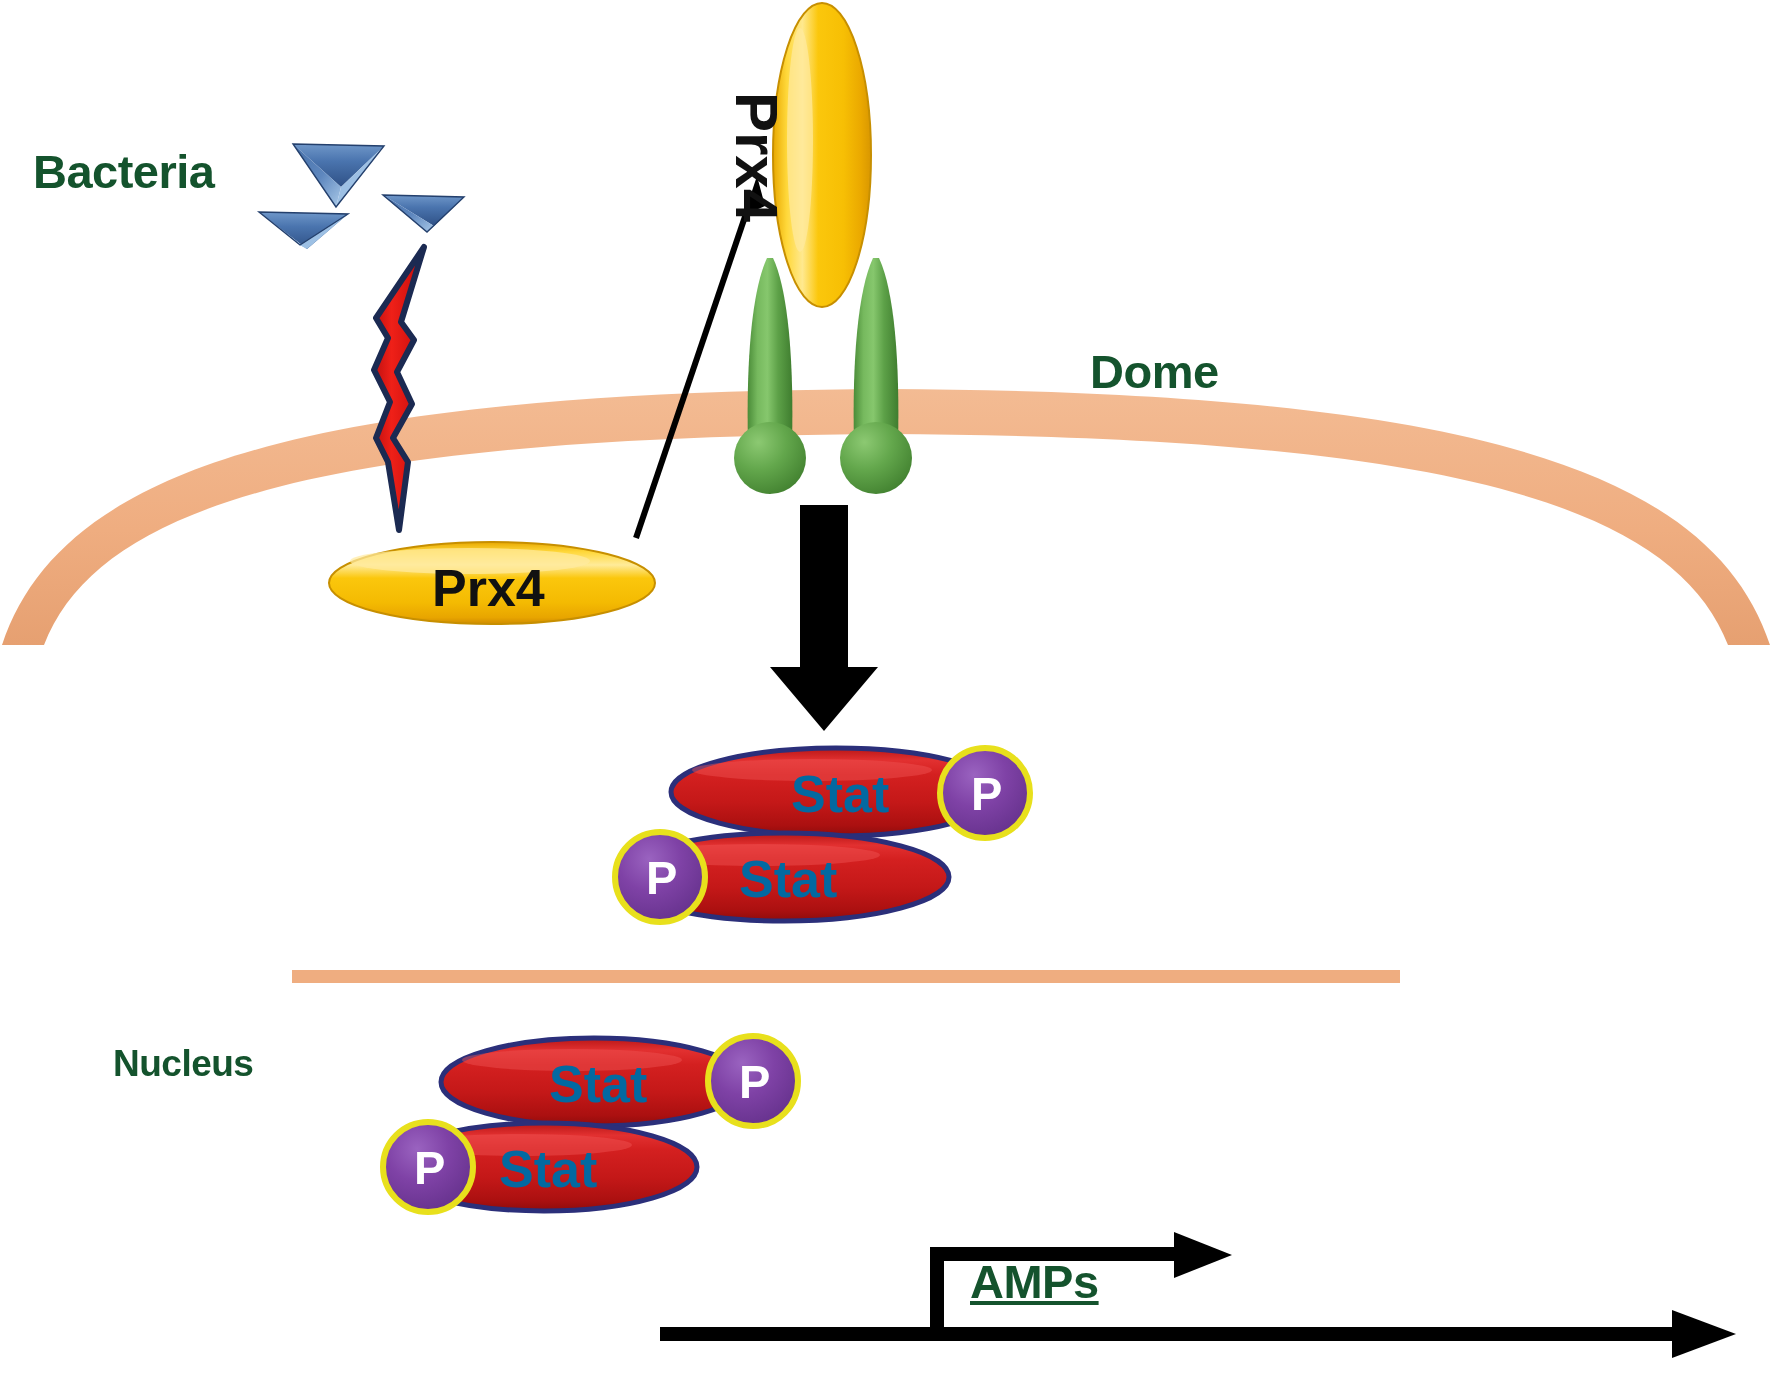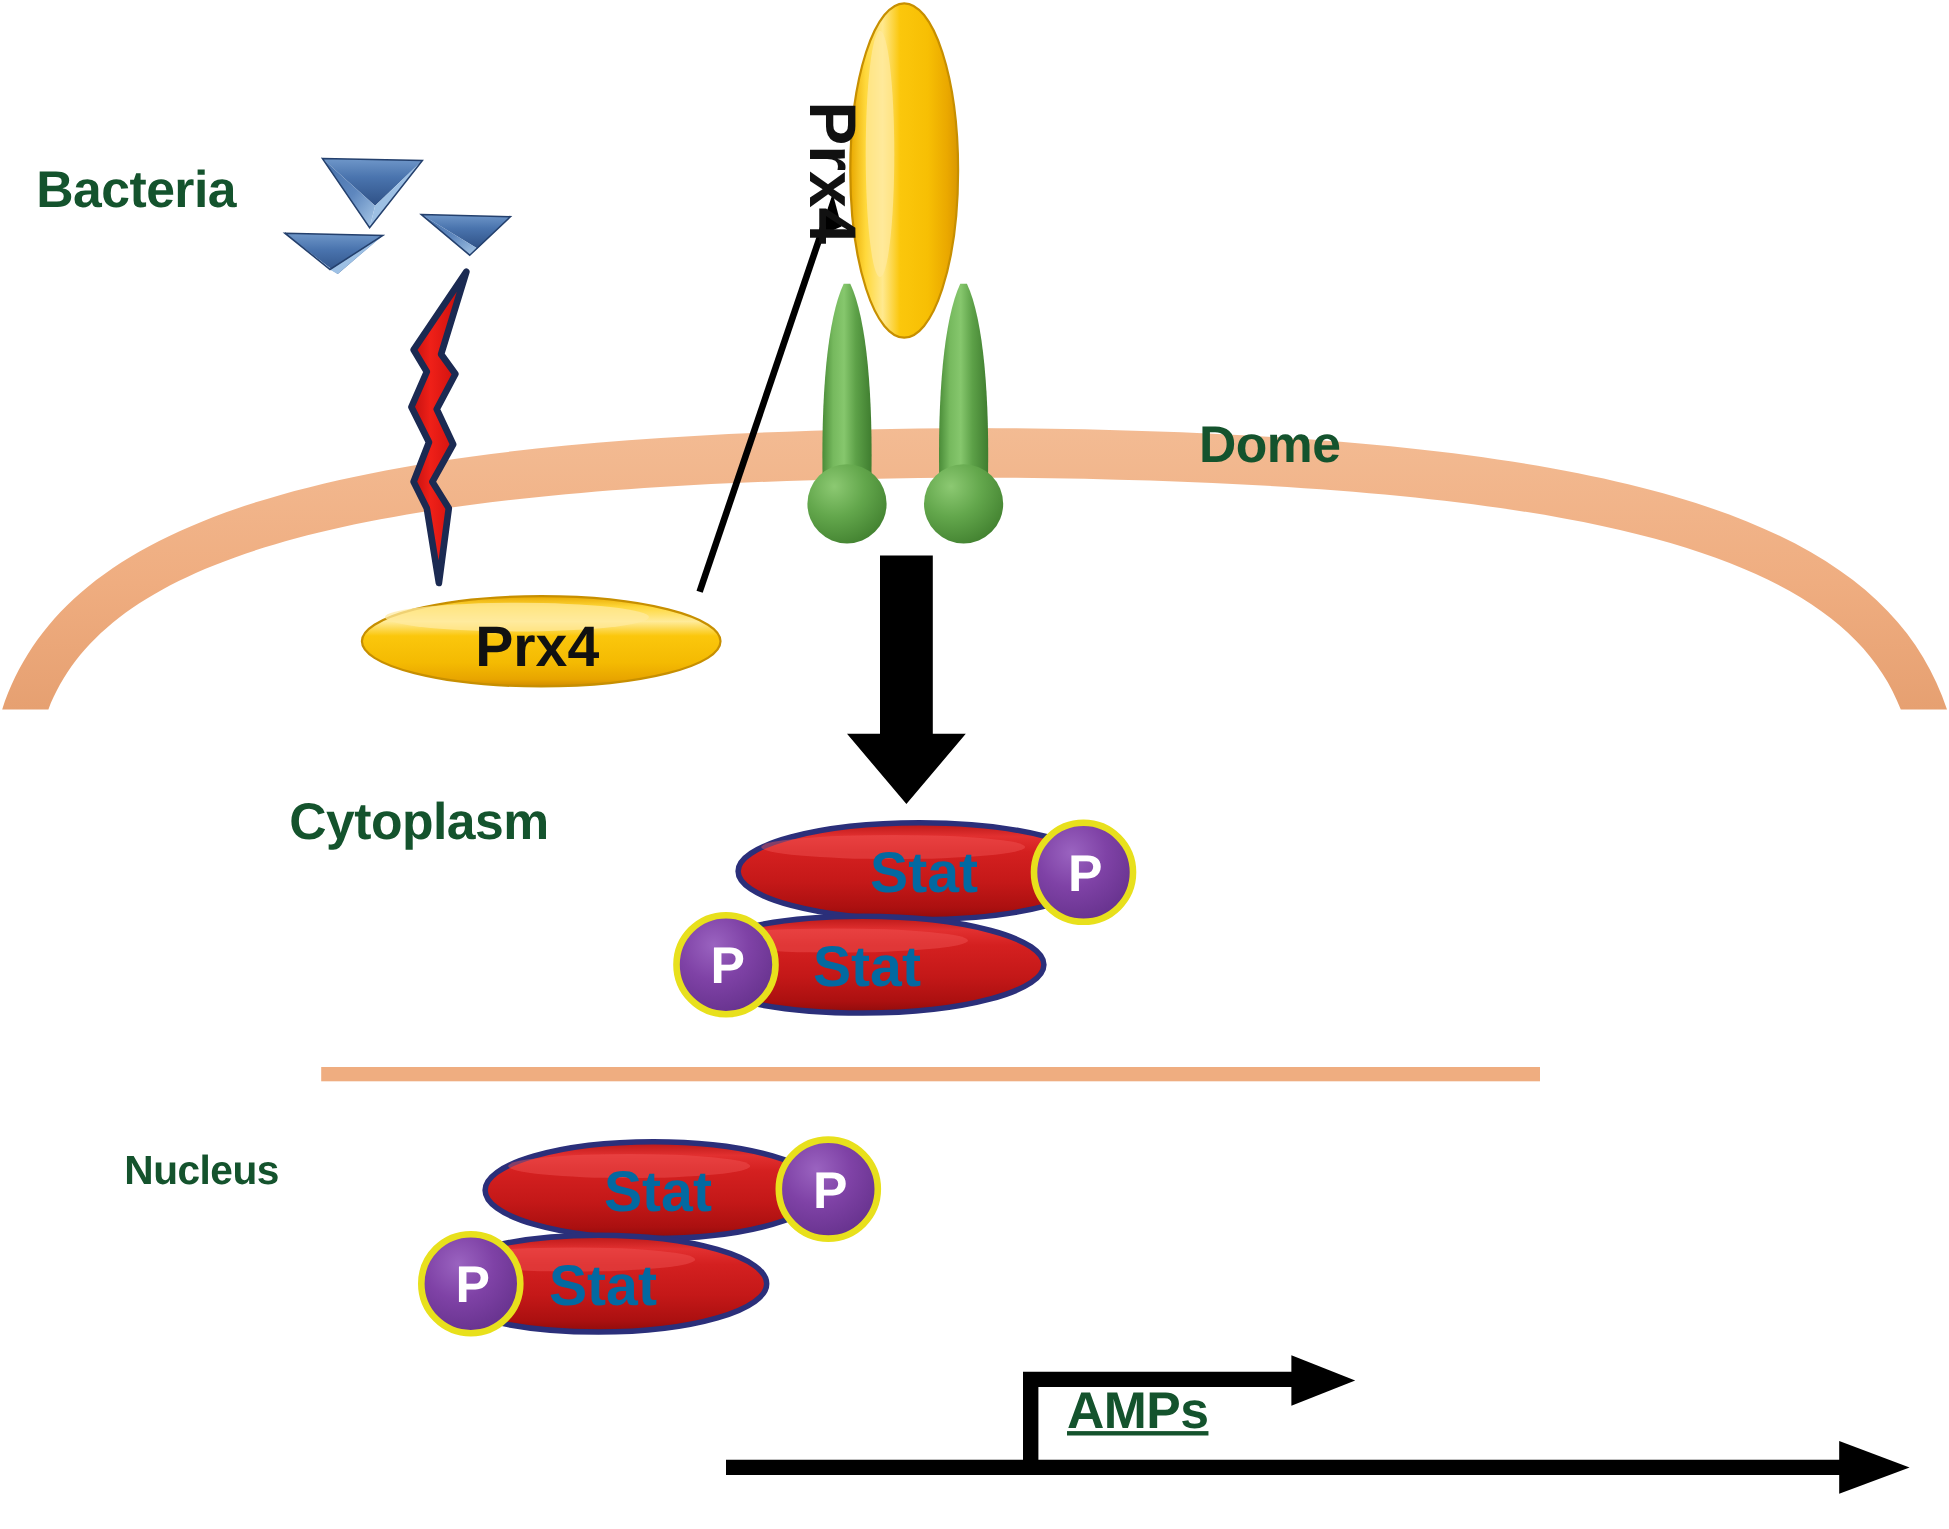--- a/index.html
+++ b/index.html
@@ -27,21 +27,21 @@
   }
   .lbl {
     position: absolute;
     font-family: "Liberation Sans", sans-serif;
     font-weight: bold;
     color: #14532d;
     white-space: nowrap;
     line-height: 1;
   }
   #label-bacteria  { left: 33px;   top: 148px;  font-size: 47px; letter-spacing: -0.5px; }
-  #label-dome      { left: 1090px; top: 348px;  font-size: 47px; letter-spacing: -0.5px; margin-top: 32px; }
+  #label-dome      { left: 1090px; top: 348px;  font-size: 47px; letter-spacing: -0.5px; }
   #label-cytoplasm { left: 263px;  top: 723px;  font-size: 47px; letter-spacing: -0.5px; }
   #label-nucleus   { left: 113px;  top: 1045px; font-size: 37px; letter-spacing: -0.5px; }
   #label-amps      { left: 970px;  top: 1258px; font-size: 47px; letter-spacing: -0.5px; text-decoration: underline; }
 
   .shapetext {
     position: absolute;
     font-family: "Liberation Sans", sans-serif;
     font-weight: bold;
     white-space: nowrap;
     line-height: 1;
@@ -297,21 +297,20 @@
     <g>
       <line x1="660" y1="1334" x2="1680" y2="1334" stroke="#000000" stroke-width="14"></line>
       <path d="M 1672,1310 L 1736,1334 L 1672,1358 Z" fill="#000000"></path>
     </g>
   </svg>
 
   <div class="lbl" id="label-bacteria">Bacteria</div>
 
   <div class="lbl" id="label-dome">Dome</div>
 
-  <div class="lbl" id="label-cytoplasm">Cytoplasm</div>
 
   <div class="lbl" id="label-nucleus">Nucleus</div>
 
   <div class="lbl" id="label-amps">AMPs</div>
 
   <div class="shapetext" id="prx4-top-label">Prx4</div>
 
   <div class="shapetext" id="prx4-bottom-label">Prx4</div>
 
   <div class="shapetext stat-text" style="left:791px; top:768px;">Stat</div>

